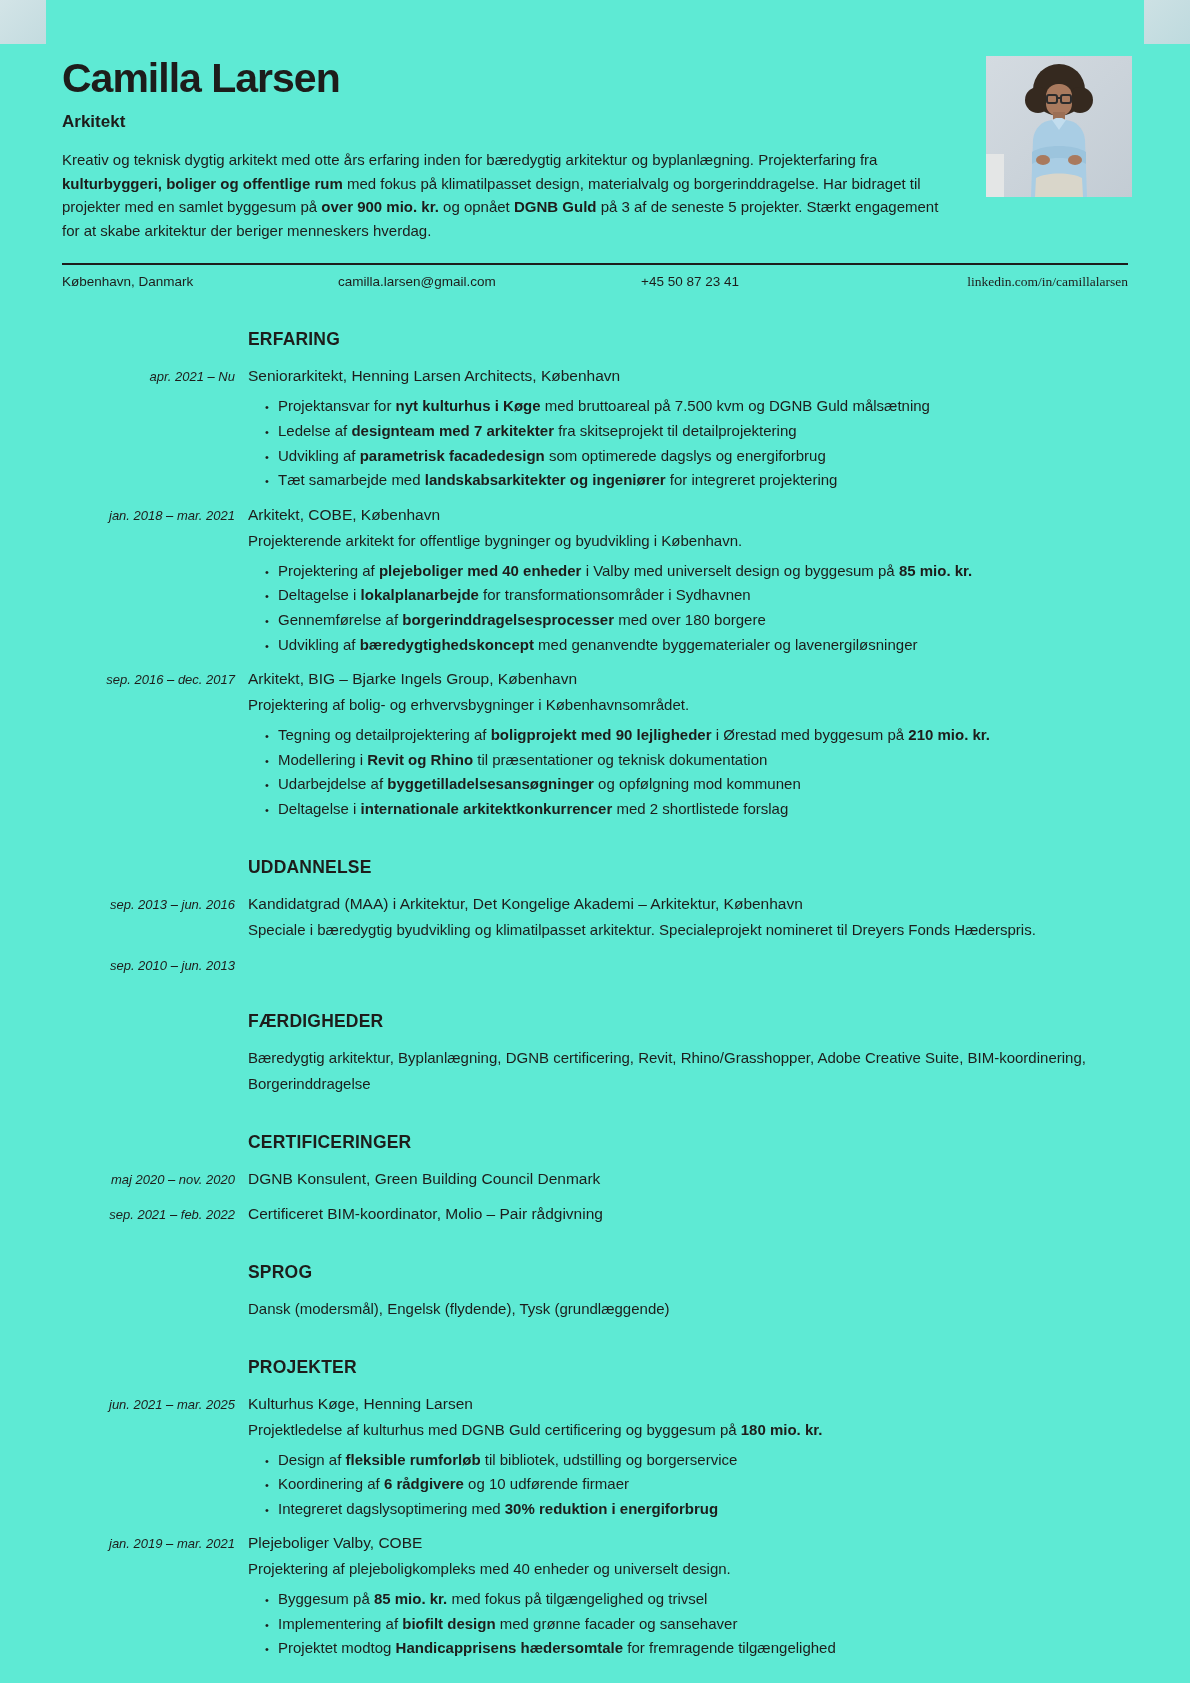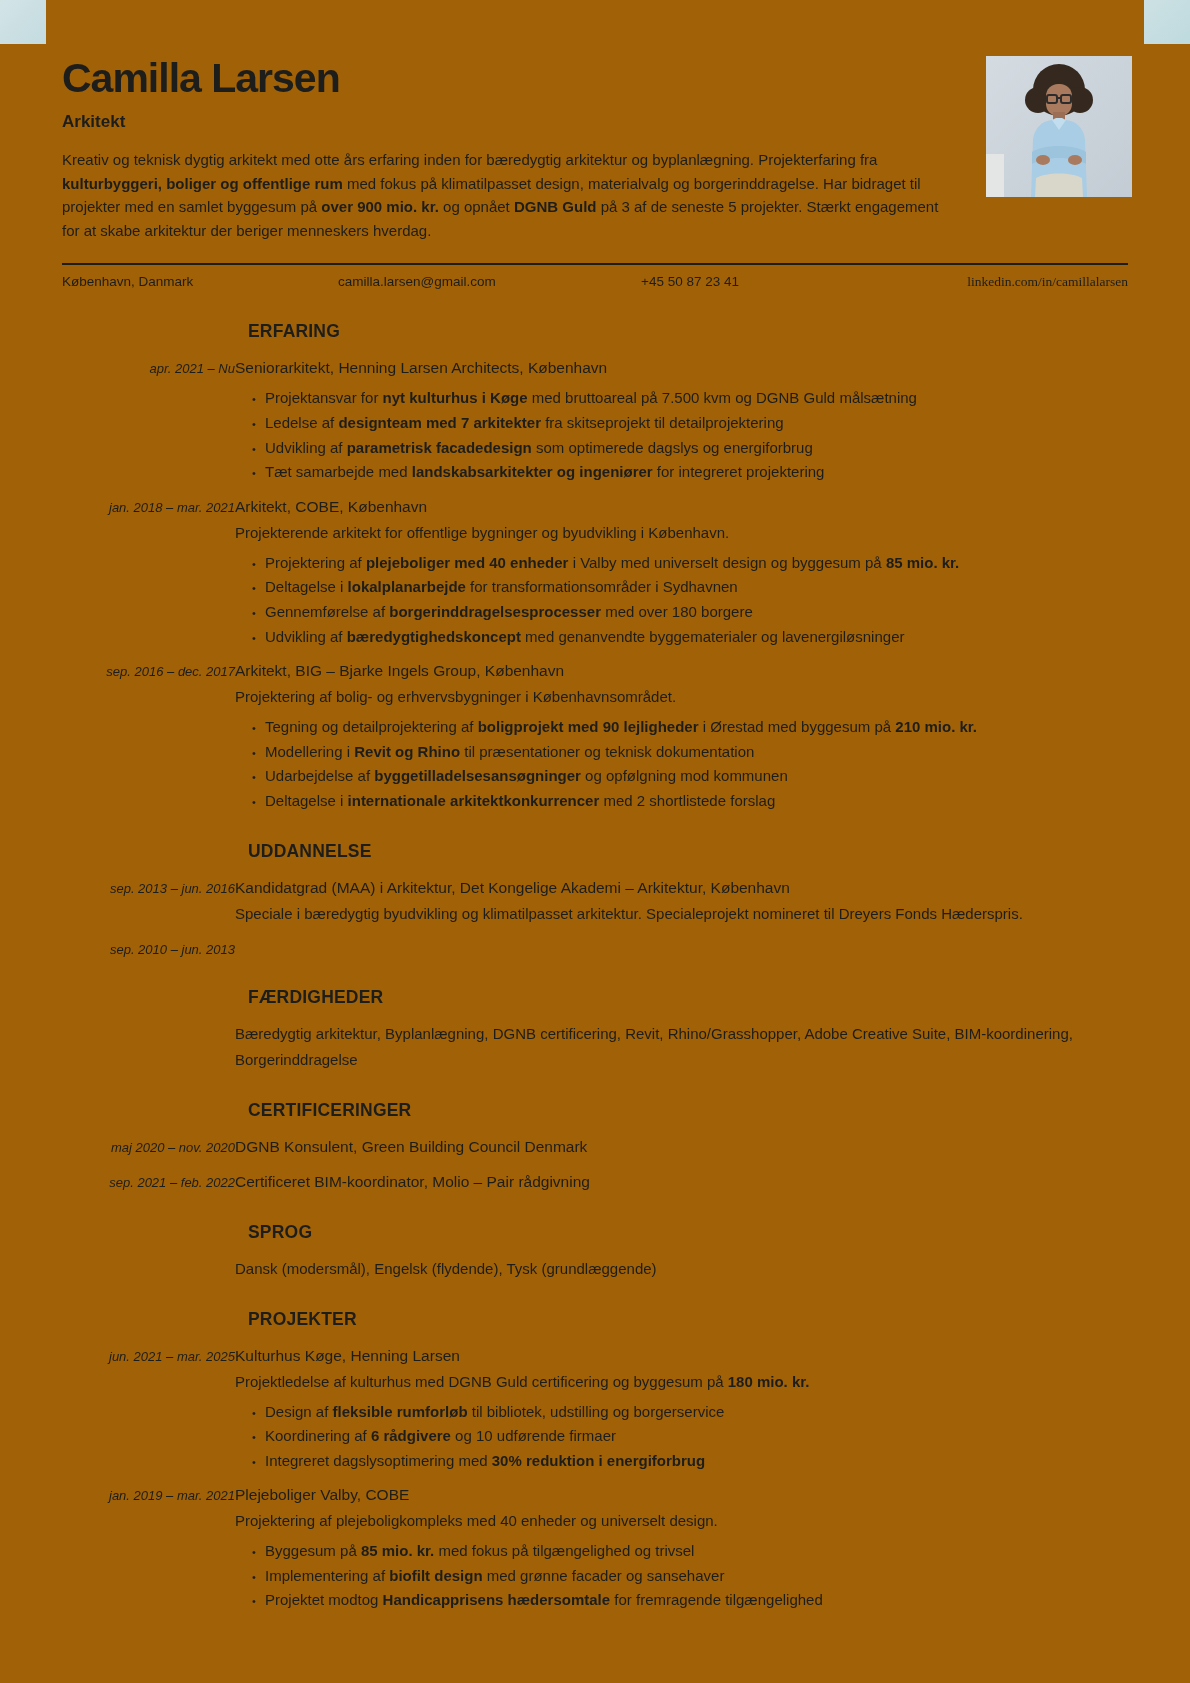--- a/index.html
+++ b/index.html
@@ -6,21 +6,21 @@
   body{
     background:#f2f2f1;
     font-family:"Liberation Sans","DejaVu Sans",sans-serif;
     color:#1d1d1b;
     -webkit-font-smoothing:antialiased;
   }
   .page{
     position:relative;
     width:1190px;height:1683px;
     margin:0 auto;
-    background:#a16207;
+    background:#5eead4;
     box-sizing:border-box;
     padding:56px 62px 0 62px;
     overflow:hidden;
   }
   .corner{position:absolute;top:0;width:46px;height:44px;background:#cbdfe3;}
   .corner-left{left:0;background:linear-gradient(135deg,#d3e4e7,#c3dbdf);}
   .corner-right{right:0;background:linear-gradient(135deg,#cde1e4,#bedade);}
 
   
   .head{position:relative;}
@@ -52,28 +52,29 @@
     display:grid;
     grid-template-columns:276px 303px 1fr auto;
     align-items:baseline;
     font-size:13.5px;
     padding:9px 0 4px 0;
   }
   .contact .right{text-align:right;font-family:Liberation Serif, serif;}
 
   
   .section-heading{
-    margin:27px 0 13px 186px;
+    margin:35px 0 13px 186px;
     font-size:17.5px;
     font-weight:700;
     letter-spacing:0.2px;
   }
   .entry{
     display:grid;
     grid-template-columns:173px 1fr;
+    column-gap:13px;
     margin-bottom:9px;
   }
   .entry-date{
     text-align:right;
     font-style:italic;
     font-size:13px;
     line-height:20px;
     padding-top:4px;
     white-space:nowrap;
   }

